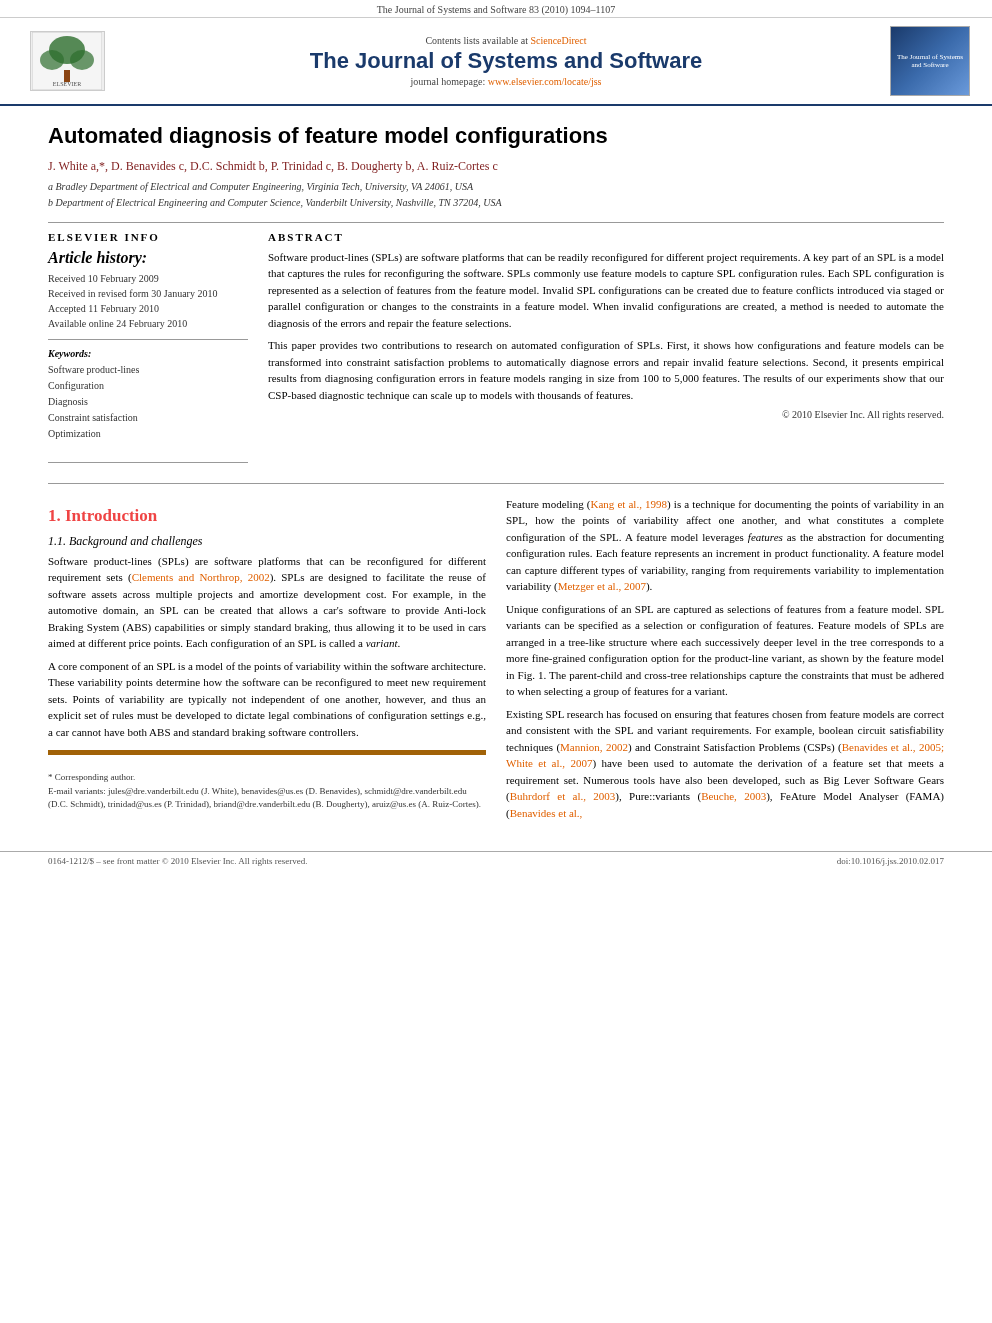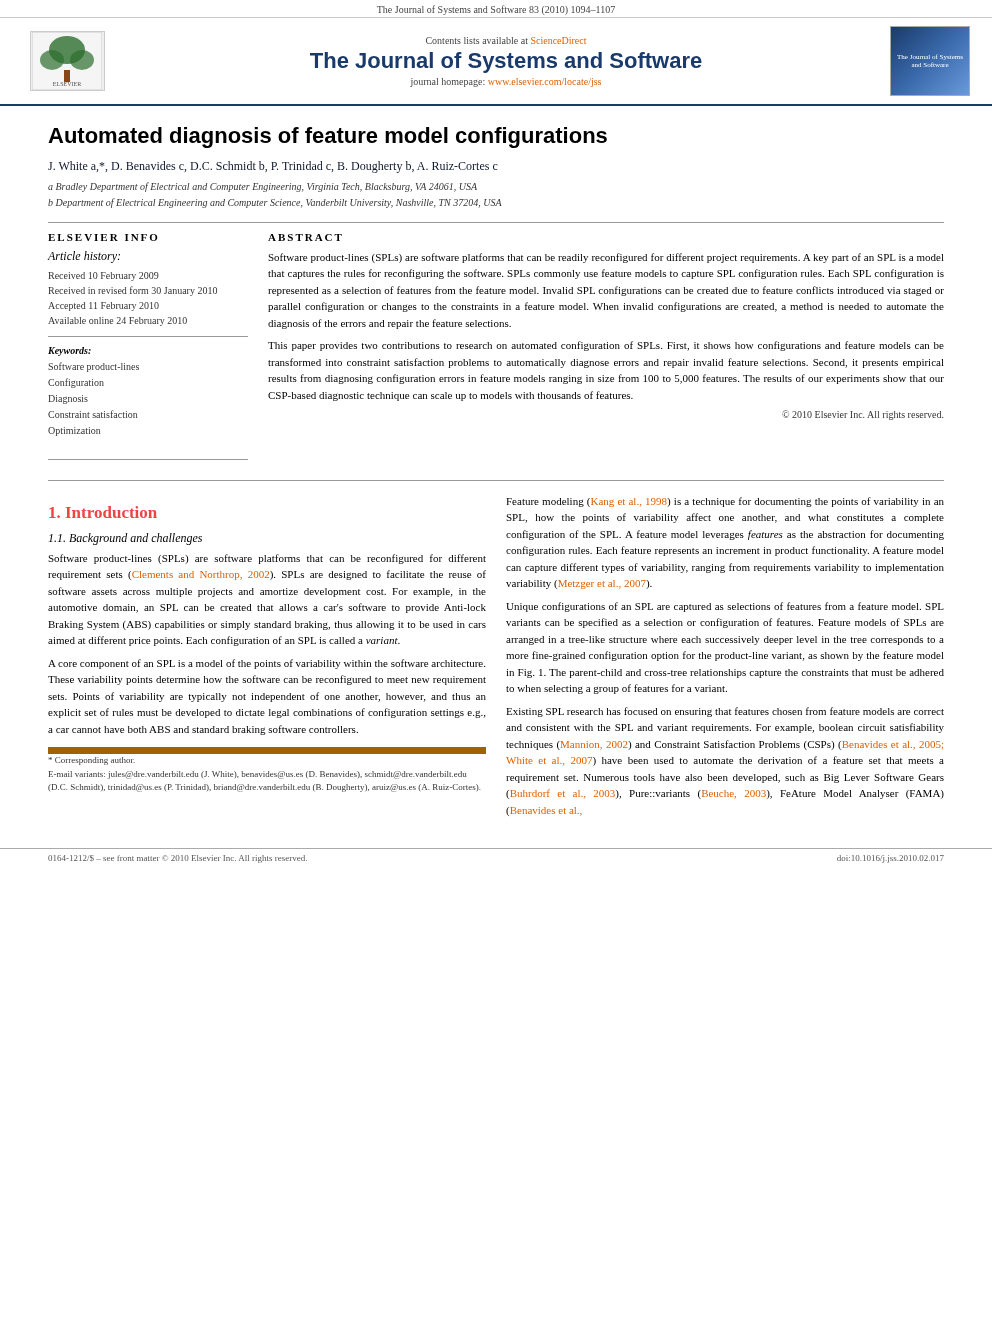--- a/index.html
+++ b/index.html
@@ -108,21 +108,21 @@
       font-size: 22px;
       font-weight: bold;
       color: #000;
       margin-bottom: 8px;
       font-family: Arial, sans-serif;
       line-height: 1.3;
     }
 
     .paper-authors {
       font-size: 12px;
-      color: #0f172a;
+      color: #7f1d1d;
       margin-bottom: 6px;
     }
 
     .affiliations {
       font-size: 10px;
       font-style: italic;
       color: #333;
       margin-bottom: 12px;
       line-height: 1.4;
     }
@@ -150,23 +150,23 @@
 
     .section-heading {
       font-size: 11px;
       font-weight: bold;
       letter-spacing: 2px;
       color: #000;
       margin-bottom: 6px;
     }
 
     .article-info-label {
-      font-size: 12px;
+      font-size: 16px;
       font-style: italic;
-      font-weight: normal;
+      font-weight: bold;
       margin-bottom: 4px;
     }
     .article-info-item {
       font-size: 10px;
       color: #333;
       line-height: 1.5;
     }
 
     .keywords-label {
       font-size: 10px;
@@ -227,23 +227,23 @@
     .body-text {
       font-size: 11px;
       color: #000;
       line-height: 1.5;
       text-align: justify;
     }
     .body-text p { margin-bottom: 6px; }
     .body-text a, .inline-ref { color: #e06000; text-decoration: none; }
 
     .footnote-section {
-      border-top: 7px solid #a16207;
+      border-top: 5px solid #a16207;
       margin-top: 10px;
-      padding-top: 0;
+      padding-top: 16px;
       font-size: 9px;
       color: #333;
       line-height: 1.5;
     }
 
     .bottom-bar {
       border-top: 1px solid #aaa;
       padding: 4px 48px;
       font-size: 9px;
       color: #555;
@@ -298,21 +298,21 @@
 
 <div class="paper-content">
 
   <div class="paper-title">Automated diagnosis of feature model configurations</div>
 
   <div class="paper-authors">
     <span>J. White a,*, D. Benavides c, D.C. Schmidt b, P. Trinidad c, B. Dougherty b, A. Ruiz-Cortes c</span>
   </div>
 
   <div class="affiliations">
-    <p>a Bradley Department of Electrical and Computer Engineering, Virginia Tech, Blacksburg, VA 24061, USA</p>
+    <p>a Bradley Department of Electrical and Computer Engineering, Virginia Tech, University, VA 24061, USA</p>
     <p>b Department of Electrical Engineering and Computer Science, Vanderbilt University, Nashville, TN 37204, USA</p>
   </div>
 
   <hr class="divider-line">
 
   <div class="two-col-section">
     <div class="left-col">
       <div class="section-heading">ELSEVIER INFO</div>
       <div class="article-info-label">Article history:</div>
       <div class="article-info-item">Received 10 February 2009</div>

